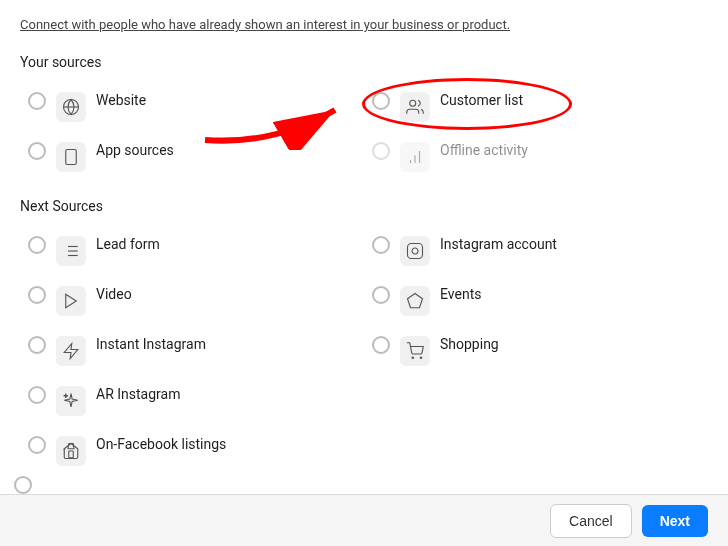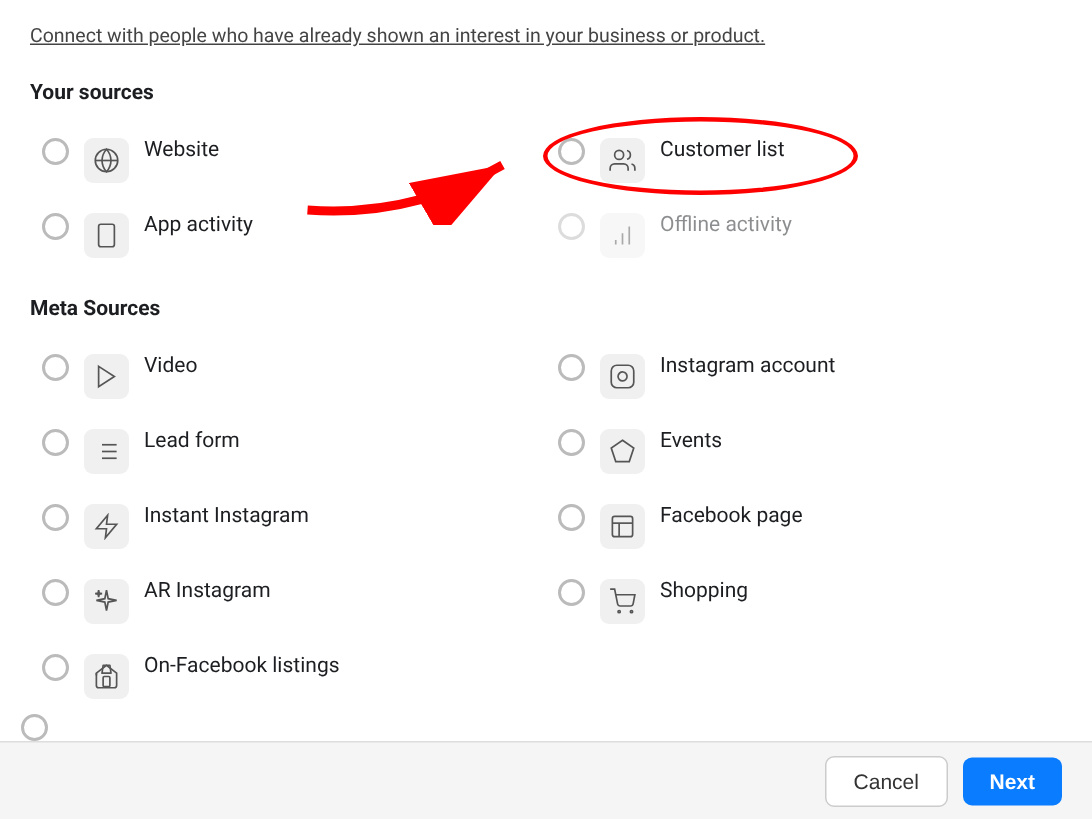--- a/index.html
+++ b/index.html
@@ -17,21 +17,21 @@
       padding: 16px 20px;
     }
     .intro-text {
       color: #444;
       font-size: 13px;
       margin-bottom: 20px;
       line-height: 1.4;
       text-decoration: underline;
     }
     .section-label {
-      font-weight: 700;
+      font-weight: 400;
       font-size: 14px;
       margin-bottom: 12px;
       color: #1c1e21;
     }
     .sources-grid {
       display: grid;
       grid-template-columns: 1fr 1fr;
       gap: 0;
       margin-bottom: 4px;
     }
@@ -173,21 +173,21 @@
         </div>
 
         <div class="source-item">
           <div class="radio-btn"></div>
           <div class="icon-box">
             <svg viewBox="0 0 24 24">
                 <rect x="5" y="2" width="14" height="20" rx="2" ry="2"></rect>
                 <line x1="12" y1="18" x2="12.01" y2="18"></line>
               </svg>
           </div>
-          <span class="item-label">App activity</span>
+          <span class="item-label">App sources</span>
         </div>
 
       </div>
 
       <div>
 
         <div class="source-item">
           <div class="radio-btn"></div>
           <div class="icon-box">
             <svg viewBox="0 0 24 24">
@@ -209,54 +209,54 @@
                 <line x1="6" y1="20" x2="6" y2="16"></line>
               </svg>
           </div>
           <span class="item-label">Offline activity</span>
         </div>
       </div>
     </div>
   </div>
 
   <div class="section-block">
-    <div class="section-label">Meta Sources</div>
+    <div class="section-label">Next Sources</div>
     <div class="sources-grid">
 
       <div>
-
-        <div class="source-item">
-          <div class="radio-btn"></div>
-          <div class="icon-box">
-            <svg viewBox="0 0 24 24">
-                <polygon points="5 3 19 12 5 21 5 3"></polygon>
-              </svg>
-          </div>
-          <span class="item-label">Video</span>
-        </div>
 
         <div class="source-item">
           <div class="radio-btn"></div>
           <div class="icon-box">
             <svg viewBox="0 0 24 24">
                 <line x1="8" y1="6" x2="21" y2="6"></line>
                 <line x1="8" y1="12" x2="21" y2="12"></line>
                 <line x1="8" y1="18" x2="21" y2="18"></line>
                 <line x1="3" y1="6" x2="3.01" y2="6"></line>
                 <line x1="3" y1="12" x2="3.01" y2="12"></line>
                 <line x1="3" y1="18" x2="3.01" y2="18"></line>
               </svg>
           </div>
           <span class="item-label">Lead form</span>
         </div>
 
         <div class="source-item">
           <div class="radio-btn"></div>
           <div class="icon-box">
             <svg viewBox="0 0 24 24">
+                <polygon points="5 3 19 12 5 21 5 3"></polygon>
+              </svg>
+          </div>
+          <span class="item-label">Video</span>
+        </div>
+
+        <div class="source-item">
+          <div class="radio-btn"></div>
+          <div class="icon-box">
+            <svg viewBox="0 0 24 24">
                 <polygon points="13 2 3 14 12 14 11 22 21 10 12 10 13 2"></polygon>
               </svg>
           </div>
           <span class="item-label">Instant Instagram</span>
         </div>
 
         <div class="source-item">
           <div class="radio-btn"></div>
           <div class="icon-box">
             <svg viewBox="0 0 24 24">
@@ -298,31 +298,20 @@
         <div class="source-item">
           <div class="radio-btn"></div>
           <div class="icon-box">
             <svg viewBox="0 0 24 24">
                 <polygon points="12 2 22 9 18 21 6 21 2 9"></polygon>
               </svg>
           </div>
           <span class="item-label">Events</span>
         </div>
 
-        <div class="source-item">
-          <div class="radio-btn"></div>
-          <div class="icon-box">
-            <svg viewBox="0 0 24 24">
-                <rect x="3" y="3" width="18" height="18" rx="2"></rect>
-                <line x1="3" y1="9" x2="21" y2="9"></line>
-                <line x1="9" y1="21" x2="9" y2="9"></line>
-              </svg>
-          </div>
-          <span class="item-label">Facebook page</span>
-        </div>
 
         <div class="source-item">
           <div class="radio-btn"></div>
           <div class="icon-box">
             <svg viewBox="0 0 24 24">
                 <circle cx="9" cy="21" r="1"></circle>
                 <circle cx="20" cy="21" r="1"></circle>
                 <path d="M1 1h4l2.68 13.39a2 2 0 0 0 2 1.61h9.72a2 2 0 0 0 2-1.61L23 6H6"></path>
               </svg>
           </div>

